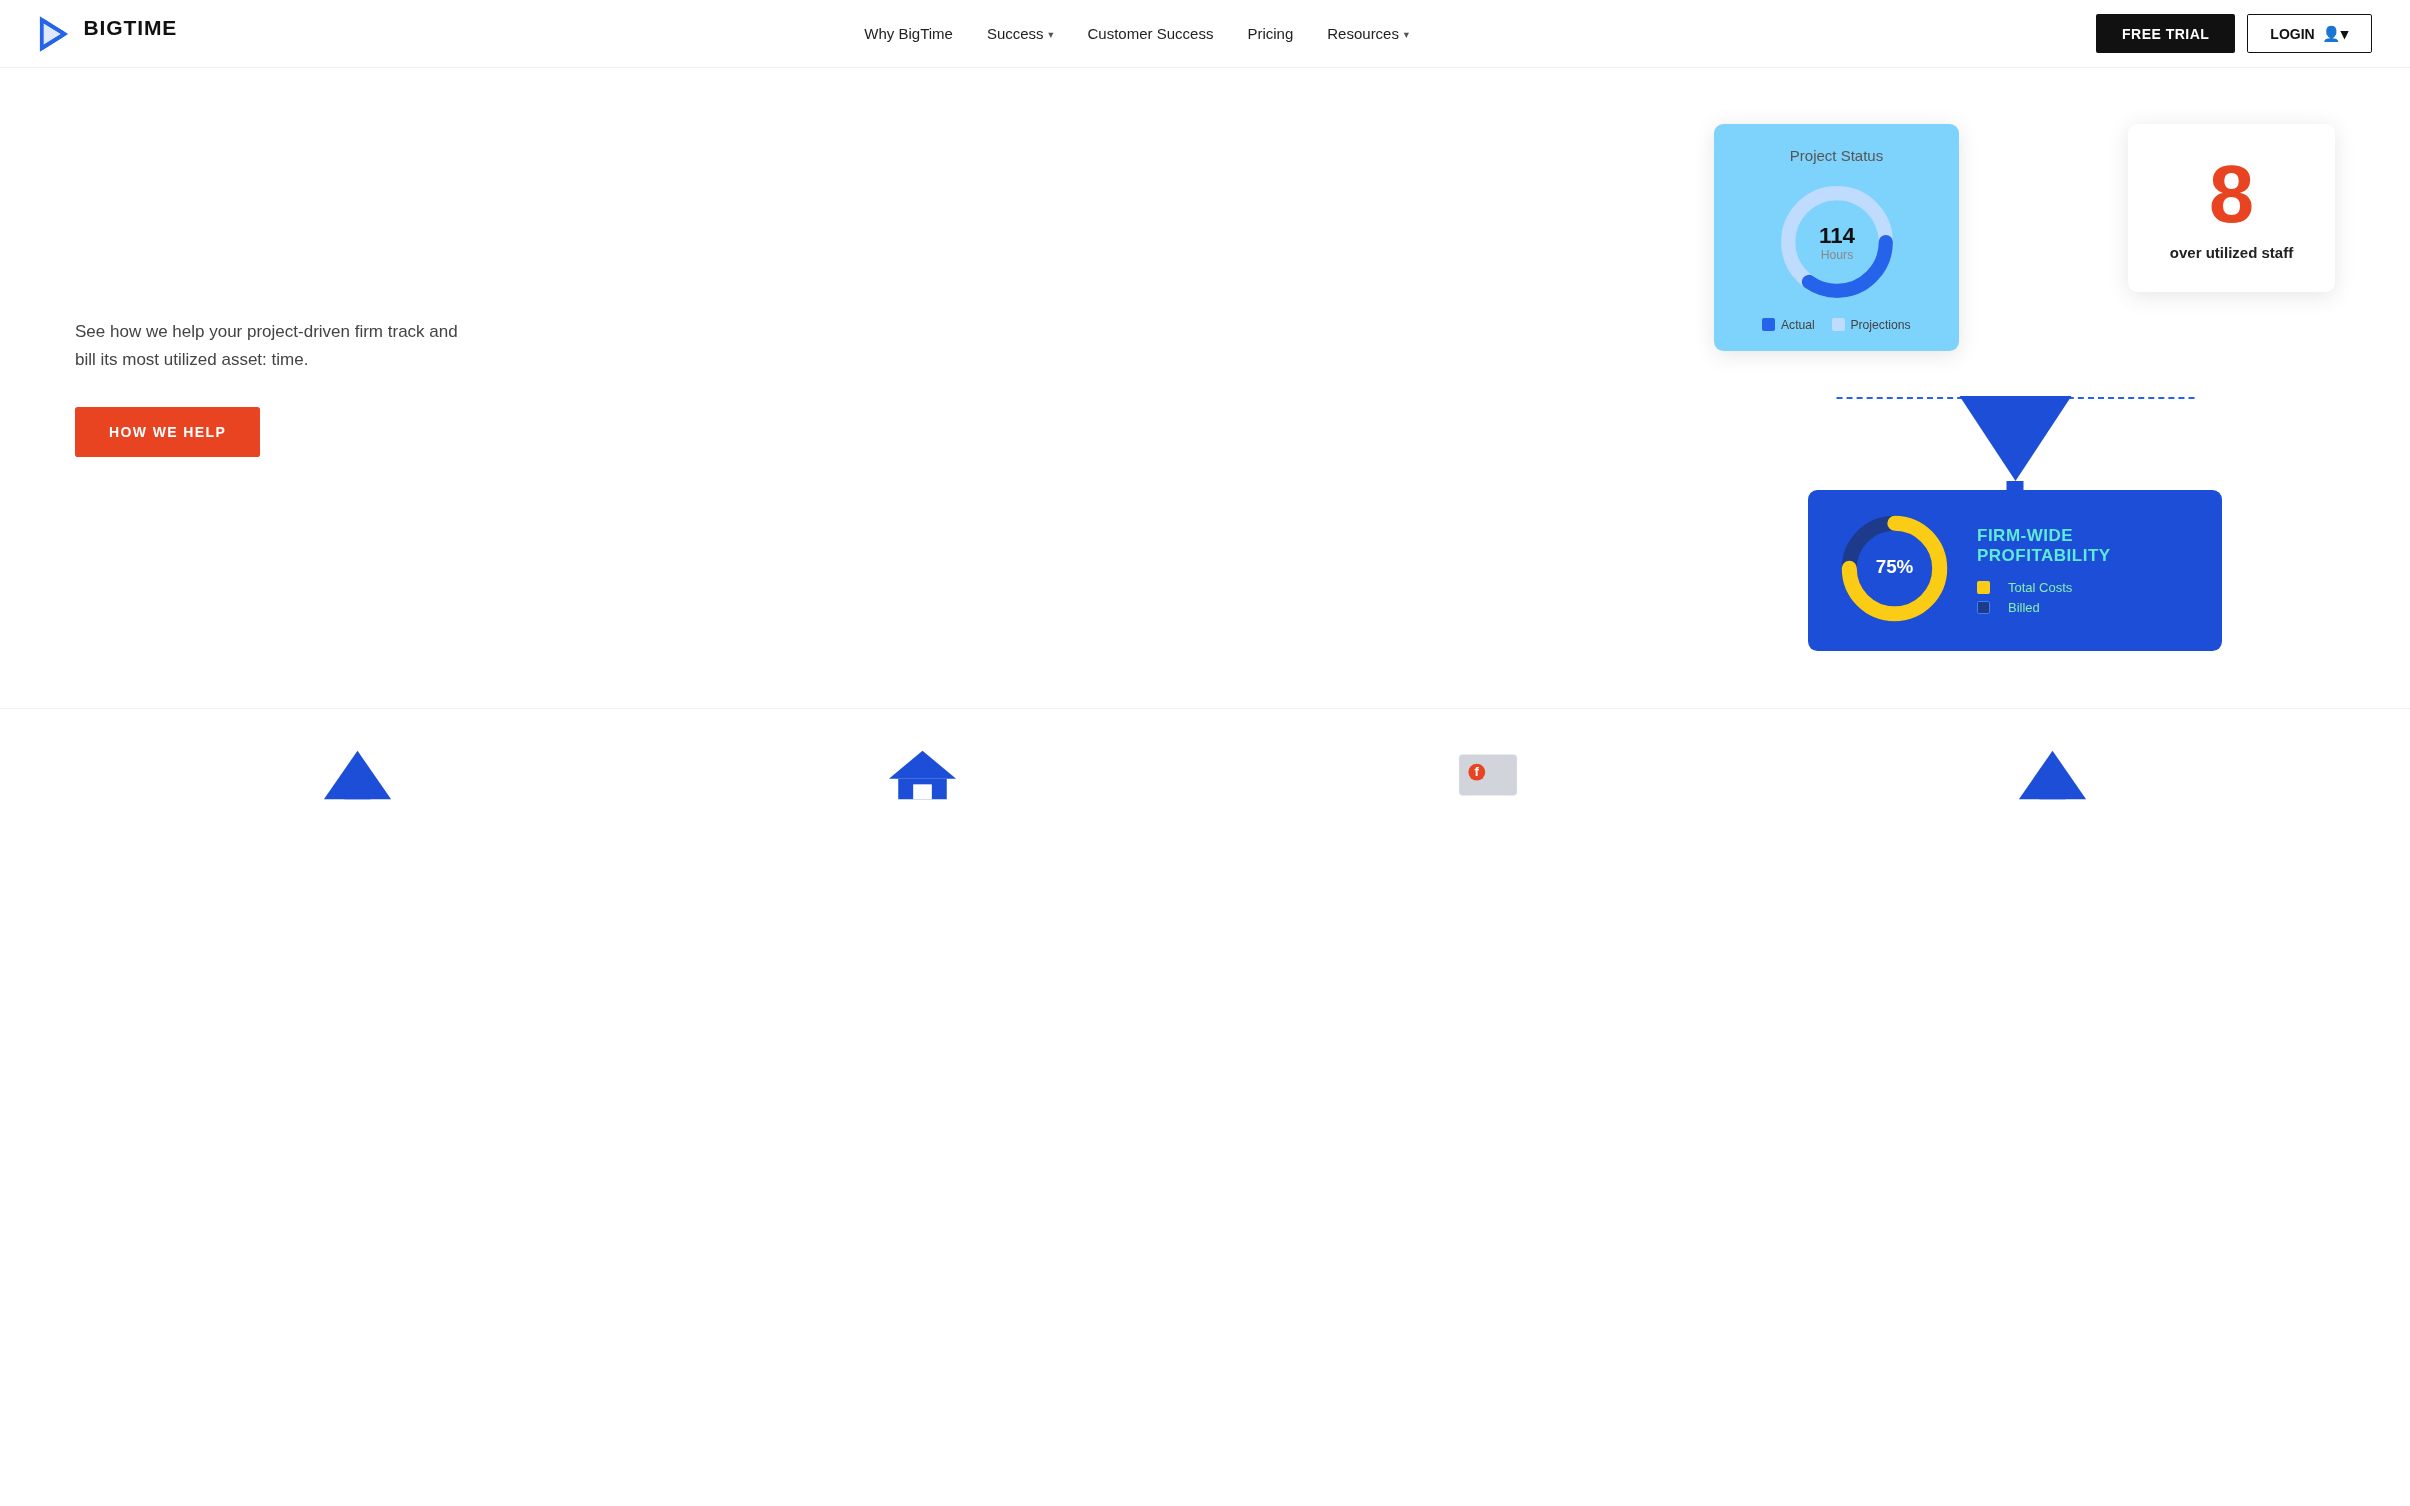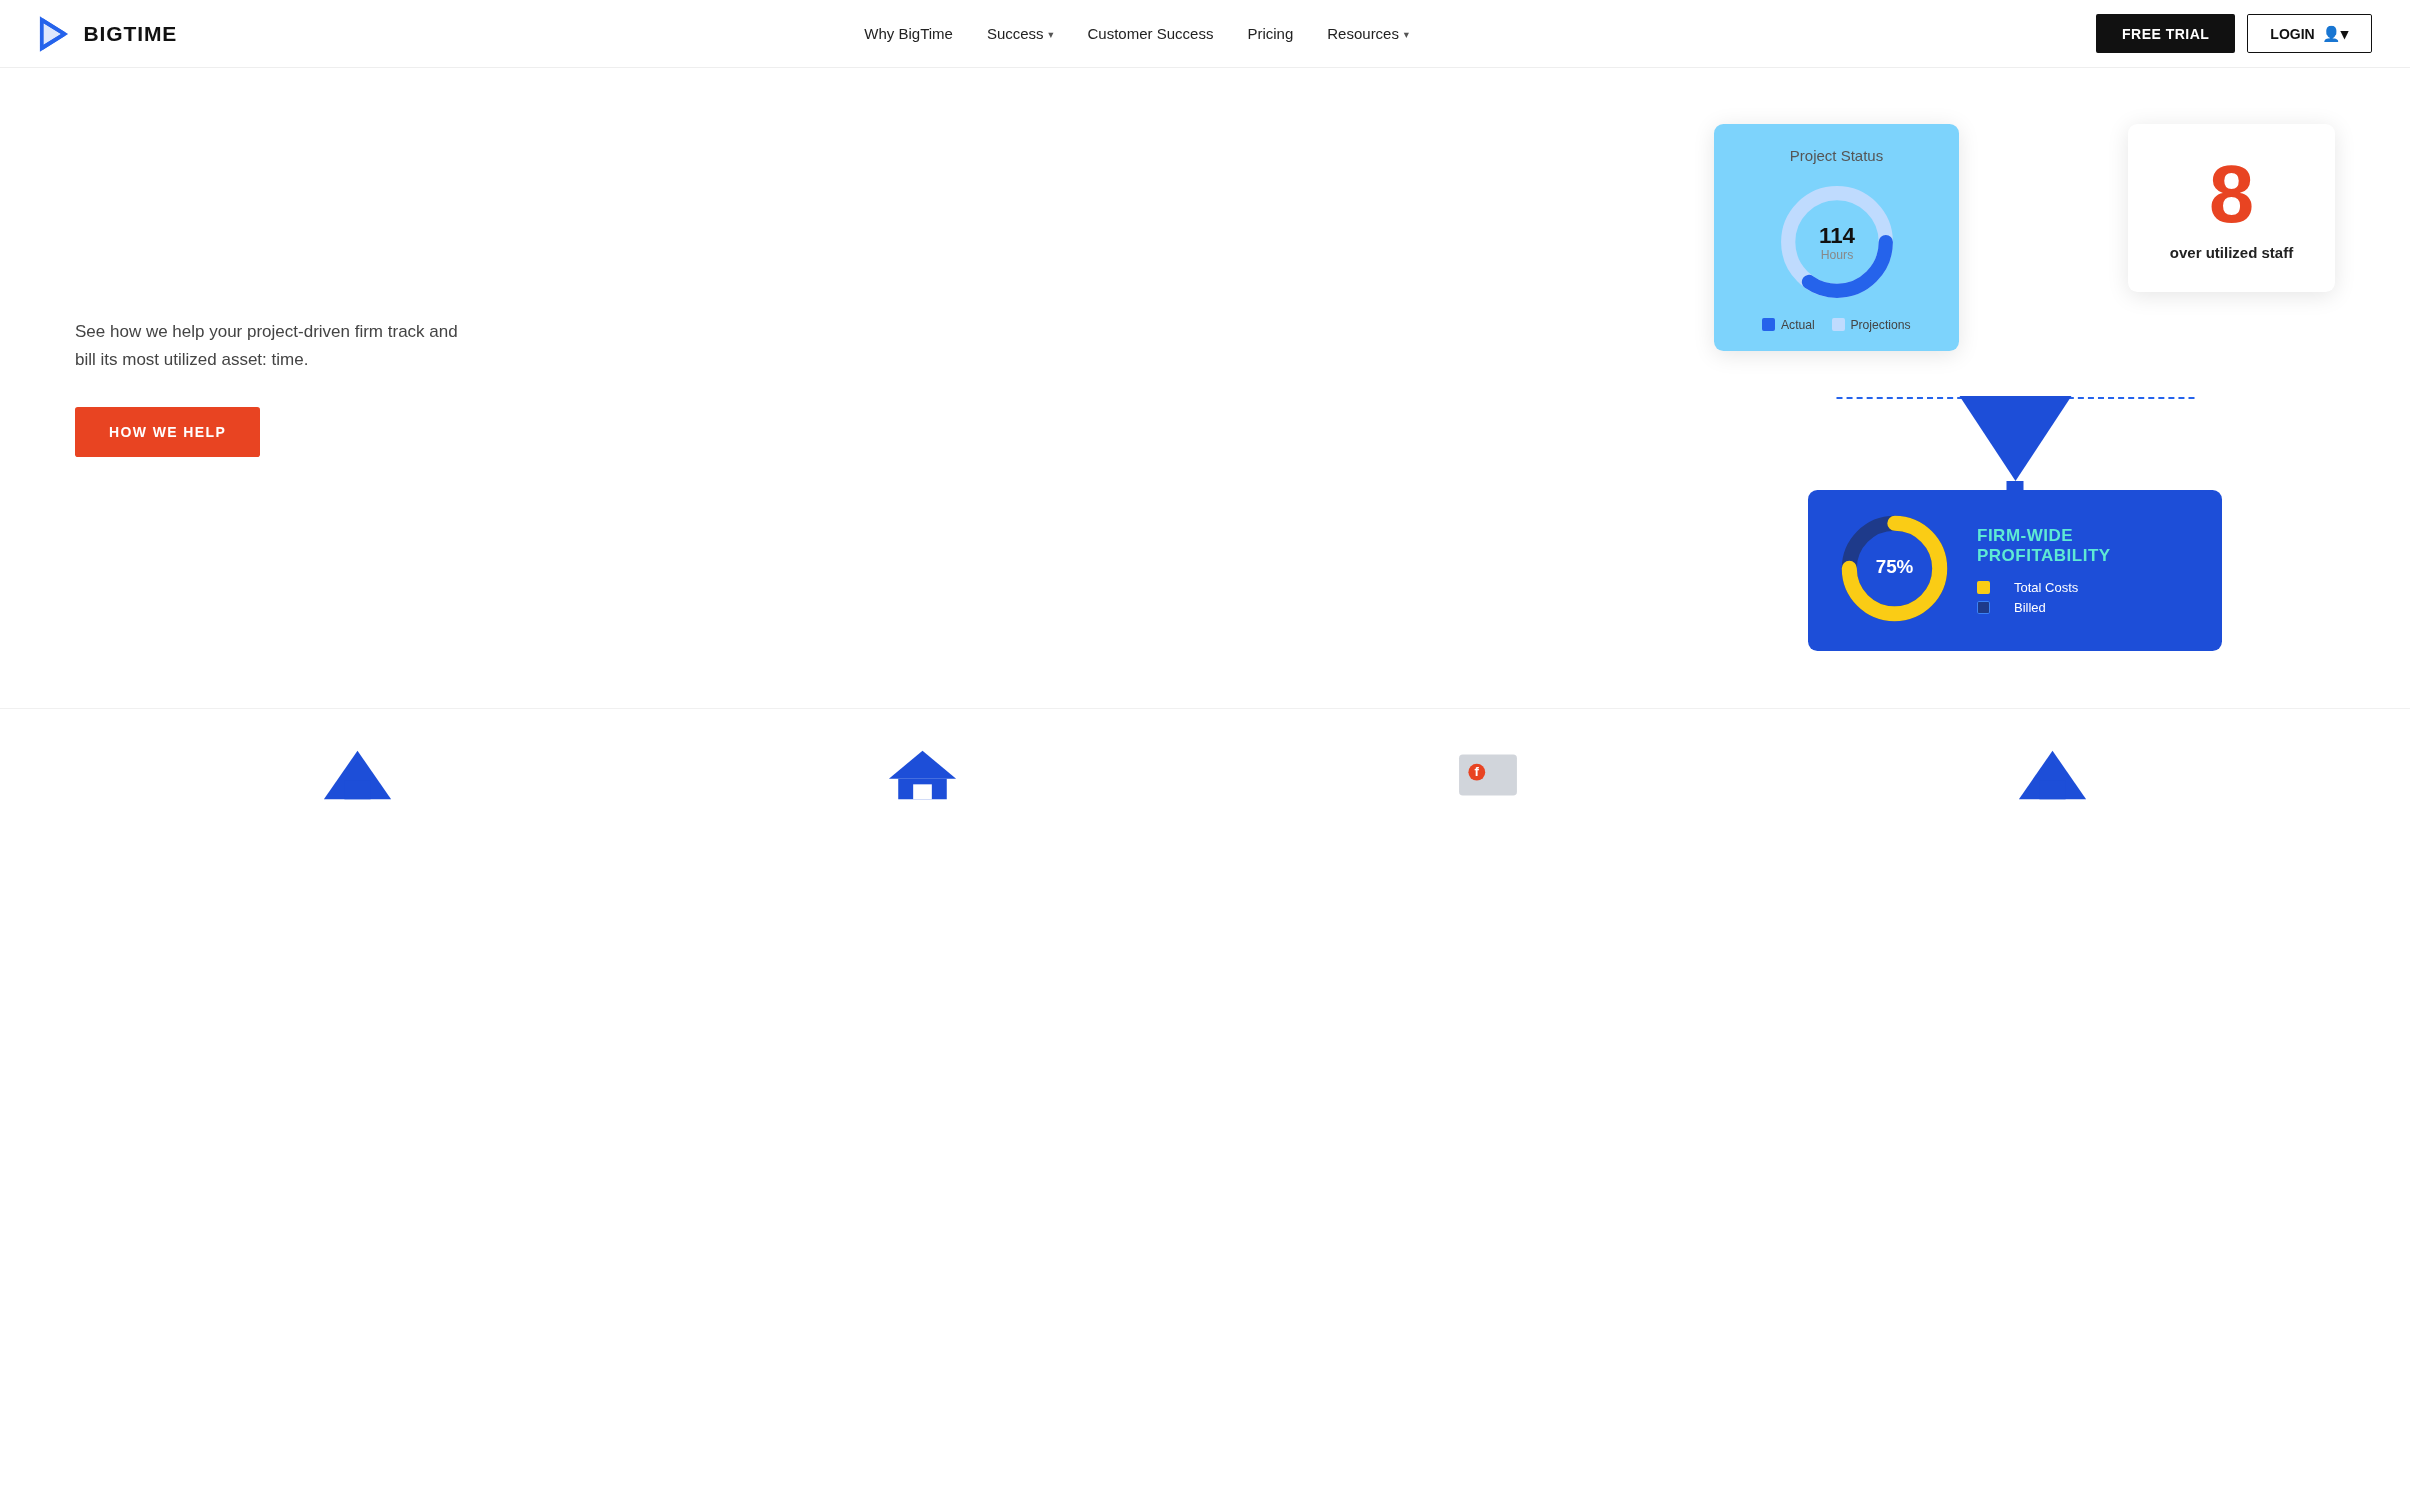--- a/index.html
+++ b/index.html
@@ -12,21 +12,20 @@
       justify-content: space-between;
       padding: 0 38px;
       height: 68px;
       border-bottom: 0.9px solid #eee;
       background: #fff;
       position: relative;
       z-index: 10;
     }
     .nav-logo {
       display: flex;
-      align-items: center;
       gap: 9.4px;
       text-decoration: none;
     }
     .nav-logo-text {
       font-size: 21px;
       font-weight: 800;
       color: #111;
       letter-spacing: 0.9px;
     }
     .nav-links {
@@ -268,23 +267,23 @@
       line-height: 1.2;
     }
     .profitability-legend {
       display: flex;
       flex-direction: column;
       gap: 5.6px;
     }
     .profitability-legend-item {
       display: flex;
       align-items: center;
-      gap: 24px;
+      gap: 18px;
       font-size: 13px;
-      color: #ffffff;
+      color: #86efac;
       font-weight: 500;
     }
     .p-legend-dot {
       width: 13px;
       height: 13px;
       border-radius: 1.9px;
     }
 
     
     .bottom-icons {

